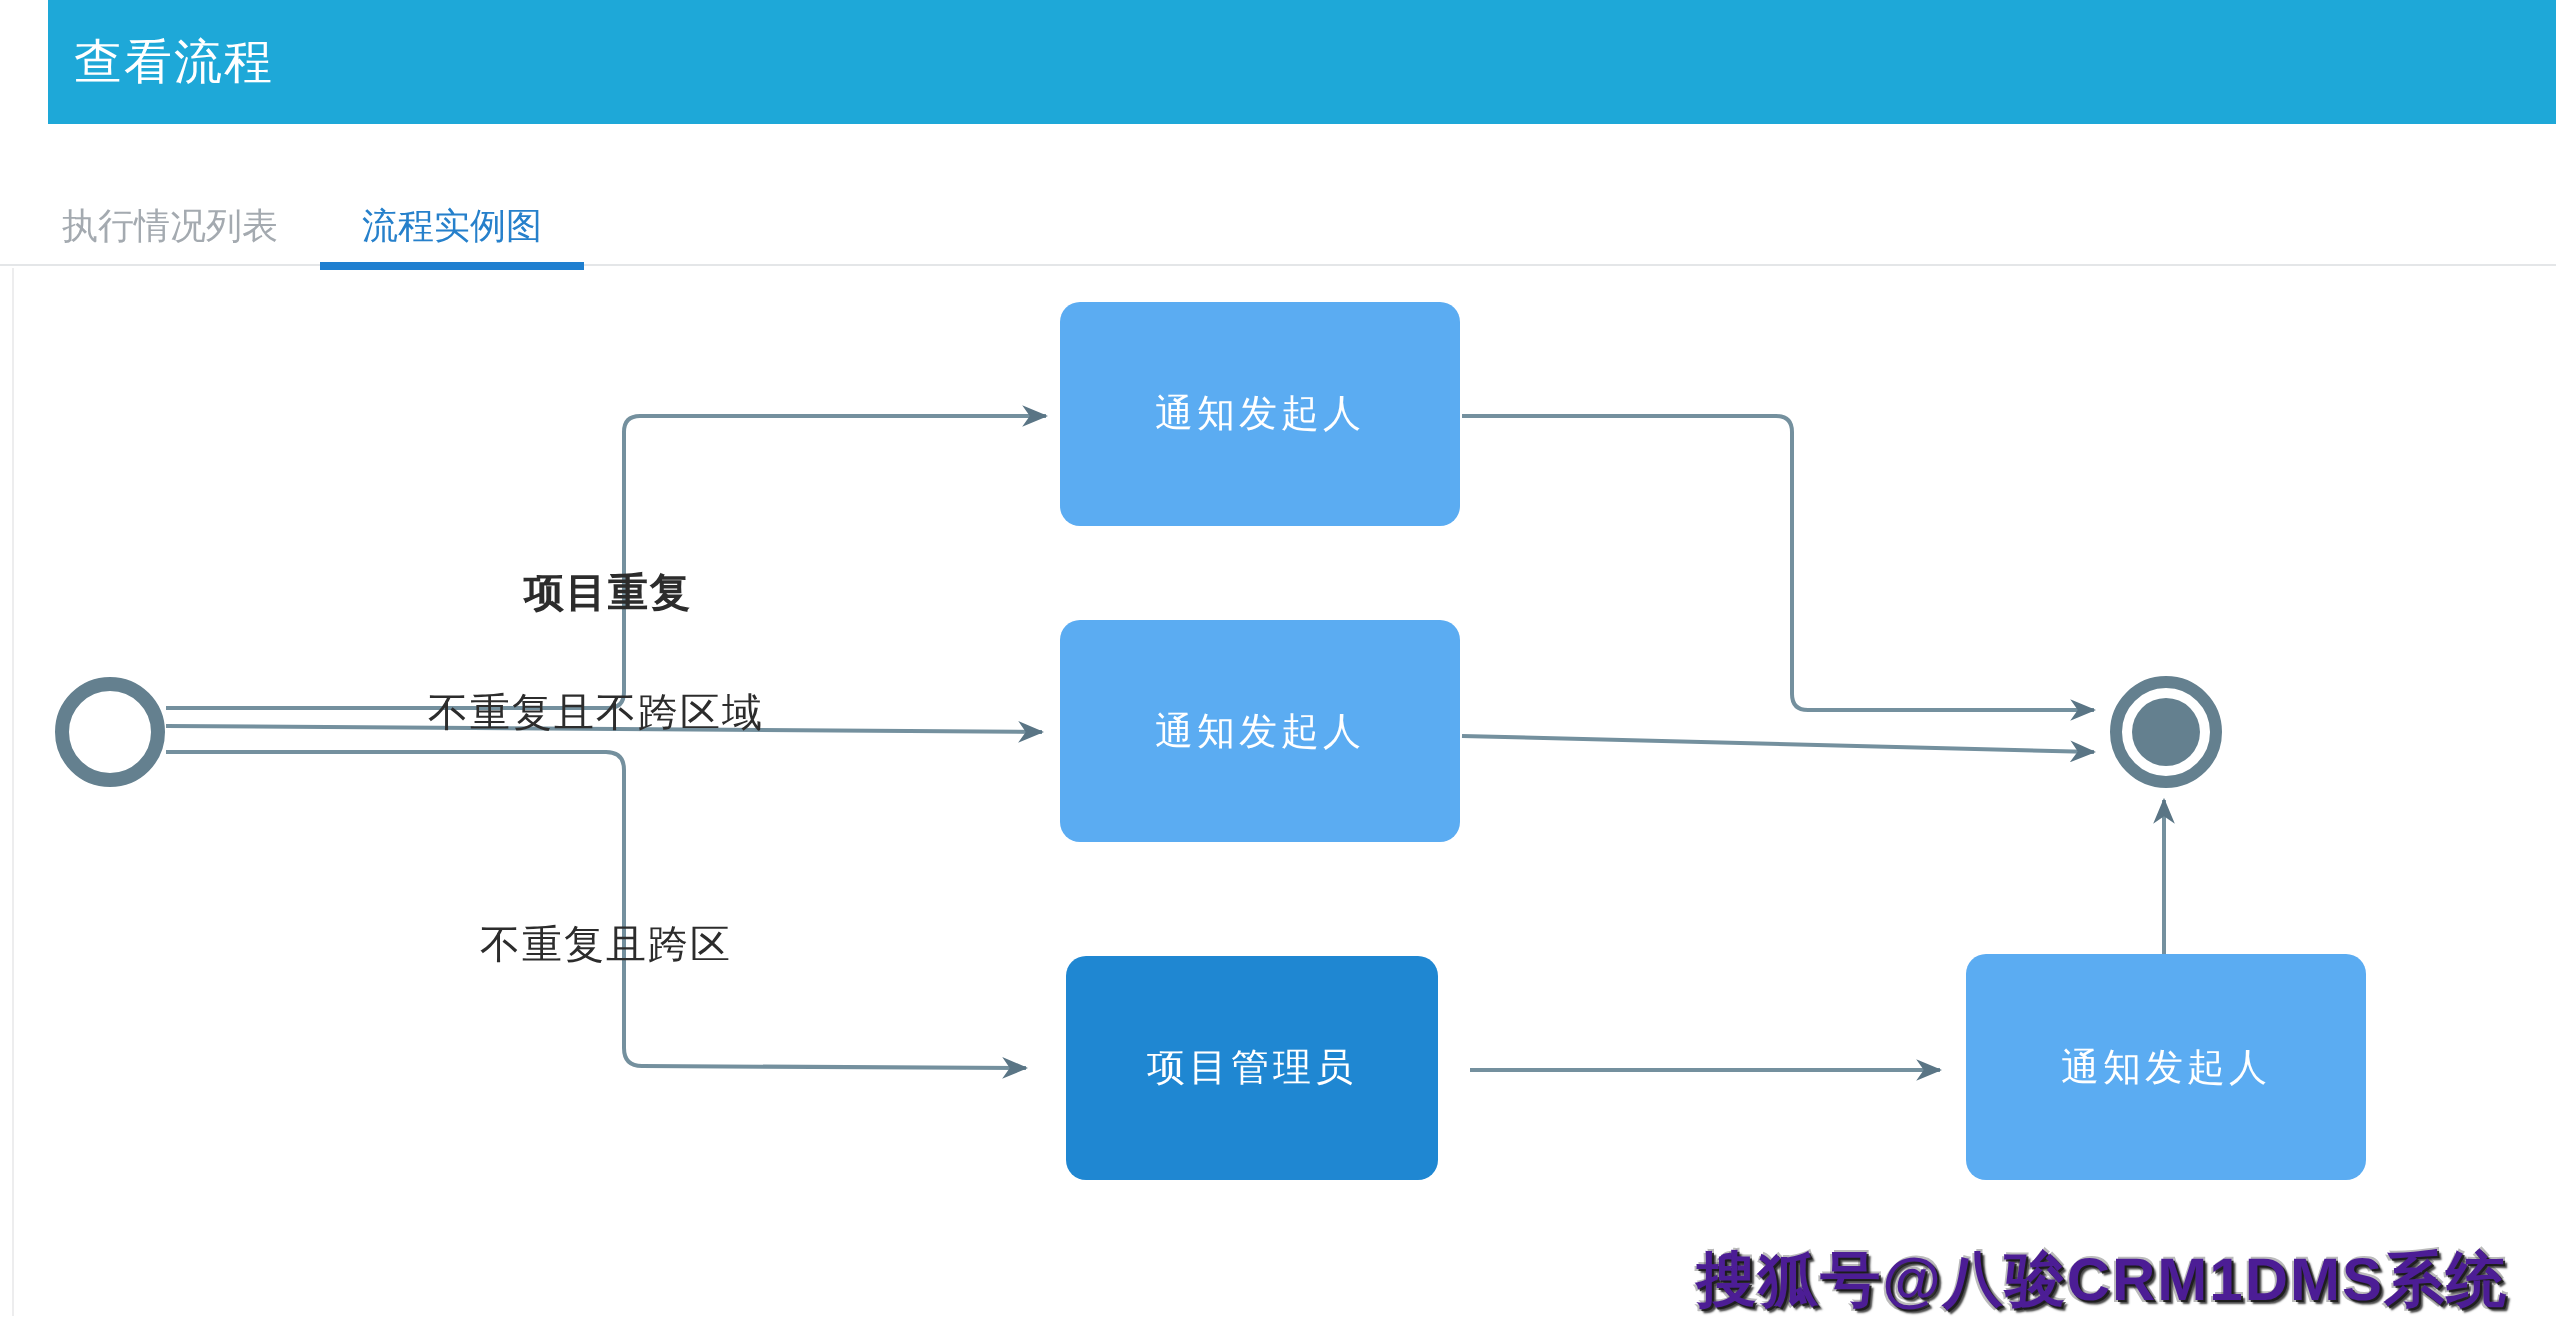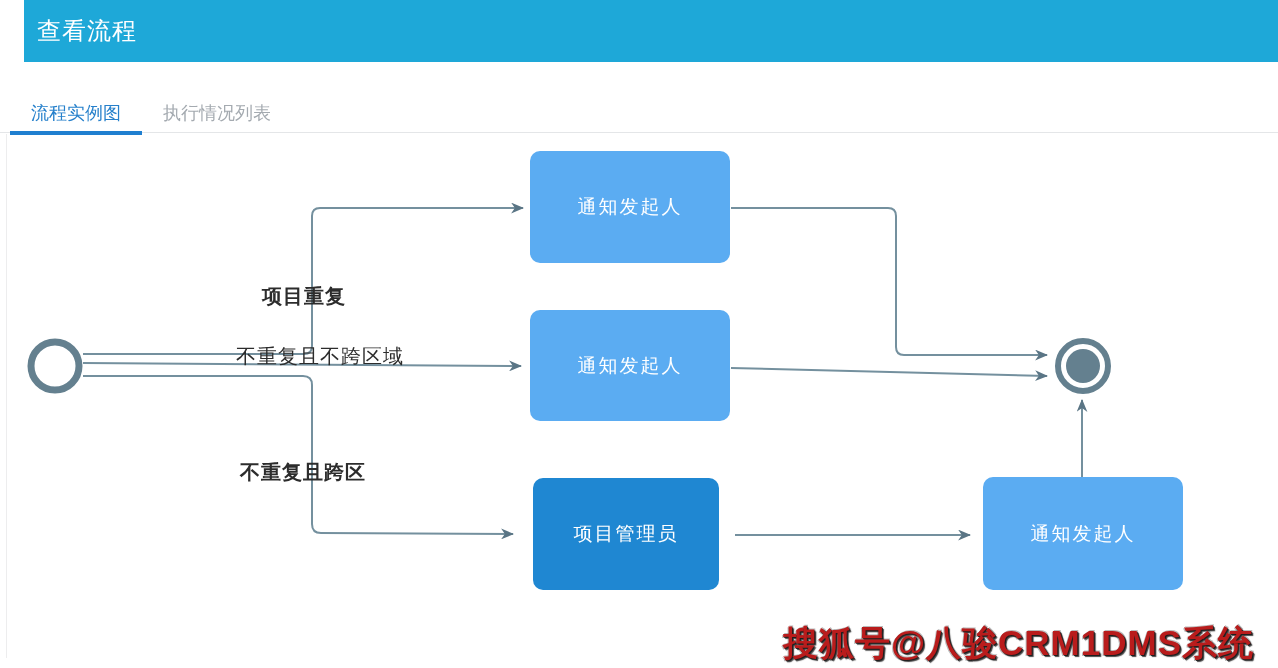--- a/index.html
+++ b/index.html
@@ -34,45 +34,45 @@
           justify-content:center; color:#ffffff; font-size:19px; letter-spacing:2px; }
   .task.light { background:#5bacf2; }
   .task.dark  { background:#1f87d2; }
   .task-top    { left:530px; top:151px; width:200px; height:112px; }
   .task-middle { left:530px; top:310px; width:200px; height:111px; }
   .task-admin  { left:533px; top:478px; width:186px; height:112px; }
   .task-bottom { left:983px; top:477px; width:200px; height:113px; }
 
   .edge-label { position:absolute; color:#2c2c2c; font-size:20px; letter-spacing:1px; }
   .label-dup      { left:262px; top:283px;font-weight:bold; }
-  .label-nodup-in { left:236px; top:343px; }
-  .label-nodup-x  { left:240px; top:459px;font-weight:bold; }
+  .label-nodup-in { left:214px; top:343px; }
+  .label-nodup-x  { left:240px; top:459px; }
 
   
-  .watermark { position:absolute; top:620px; right:24px; font-size:35px; font-weight:bold;
-               color:#b91c1c; letter-spacing:1px;
+  .watermark { position:absolute; top:620px; right:24px; font-size:30px; font-weight:bold;
+               color:#4c1d95; letter-spacing:1px;
                text-shadow:1px 1px 0 rgba(25,25,25,.85), 2px 2px 1px rgba(25,25,25,.8),
                            -1px 1px 0 rgba(60,60,60,.35), 1px -1px 0 rgba(60,60,60,.35);margin-left:32px; }
 </style>
 </head>
 <body>
 
 <div class="page">
 
   <div class="header">
     <div class="header-title">查看流程</div>
   </div>
 
   <div class="tabbar">
+    <div class="tab inactive">
+      <span>执行情况列表</span>
+    </div>
     <div class="tab active">
       <span>流程实例图</span>
       <span class="tab-underline"></span>
-    </div>
-    <div class="tab inactive">
-      <span>执行情况列表</span>
     </div>
   </div>
 
   <div class="panel-border"></div>
 
   <div class="stage">
 
     <svg width="1278" height="668" viewBox="0 0 1278 668">
       <defs>
         <marker id="arrow" viewBox="0 0 12 10" refX="11" refY="5" markerWidth="13" markerHeight="11" markerUnits="userSpaceOnUse" orient="auto">

